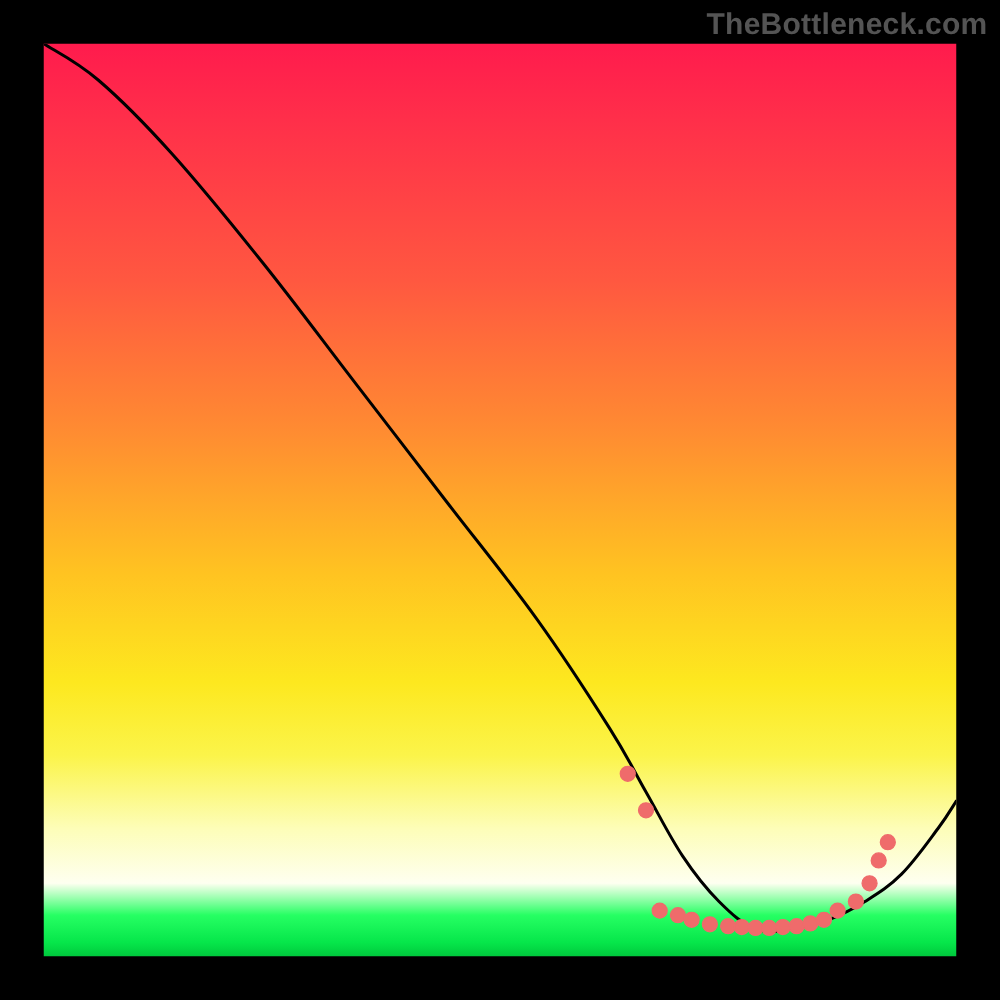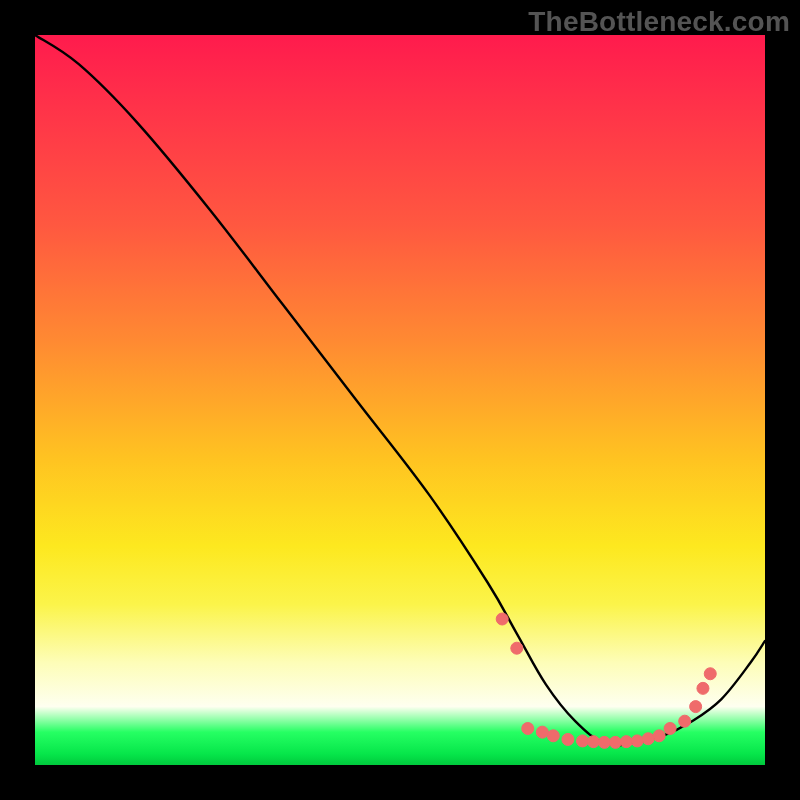--- a/index.html
+++ b/index.html
@@ -15,21 +15,21 @@
     position: relative;
     width: 800px;
     height: 800px;
     background: #000;
   }
   .watermark {
     position: absolute;
     top: 6px;
     right: 10px;
     color: #545454;
-    font-size: 28px;
+    font-size: 24px;
     font-weight: 600;
     letter-spacing: 0.2px;
     user-select: none;
     text-align: right;
   }
   .plot-area {
     position: absolute;
     left: 35px;
     top: 35px;
     width: 730px;

